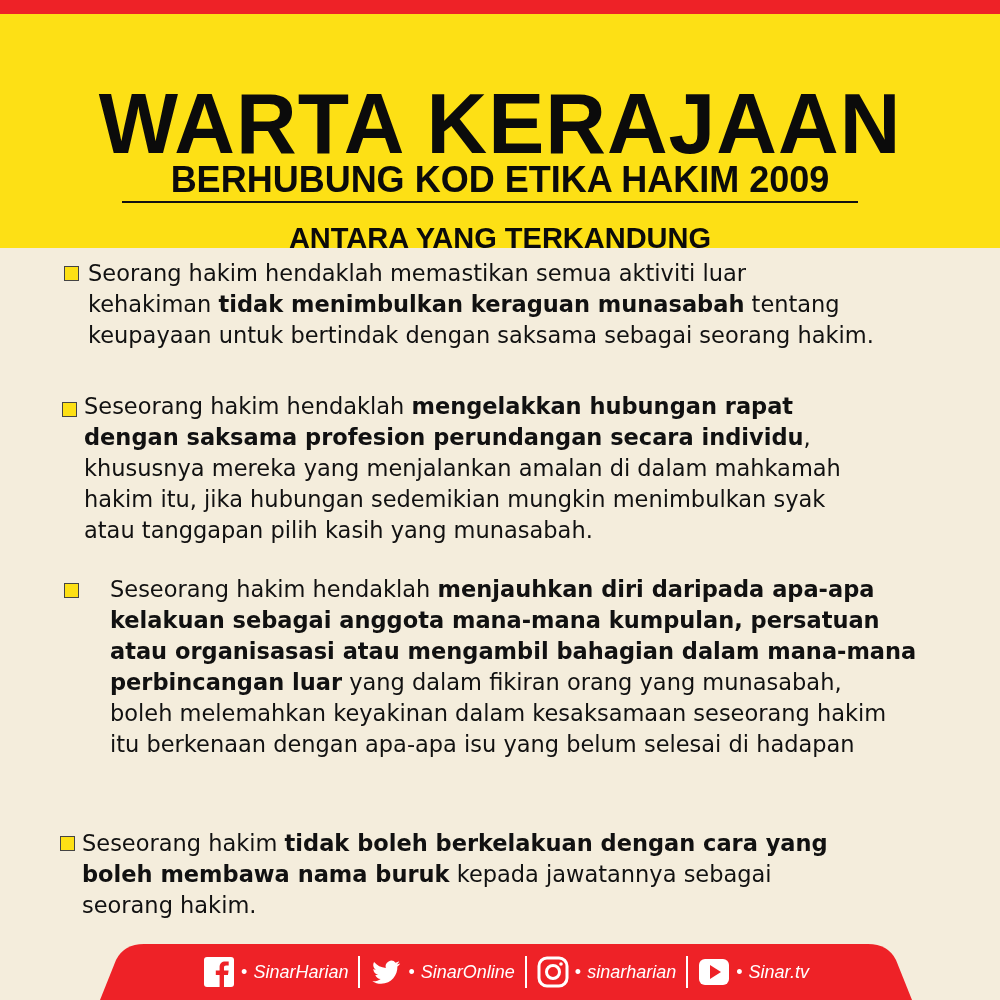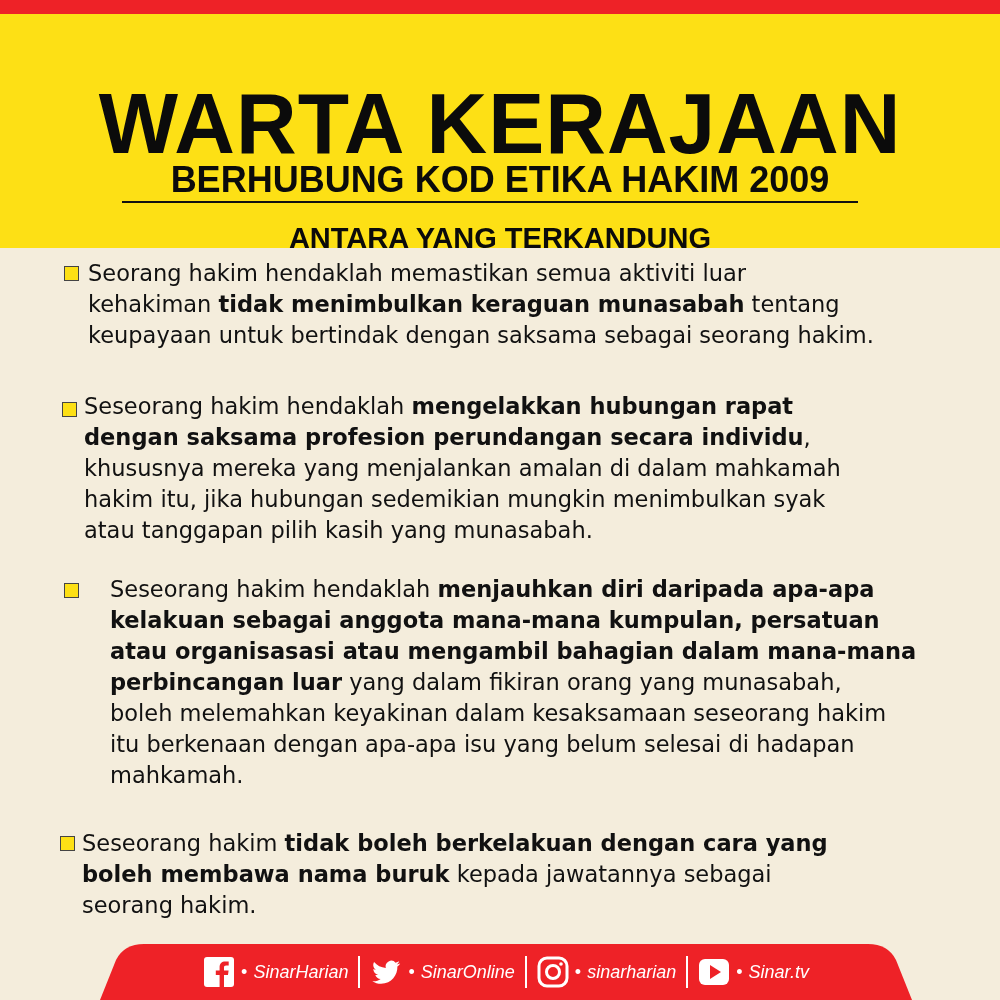--- a/index.html
+++ b/index.html
@@ -137,21 +137,20 @@
   </div>
 
 <div class="bullet" style="left:64px; top:583px;"></div>
 <div class="item" id="item2" style="left:88px; top:574px;margin-left:22px;">
     <div><span>Seseorang hakim hendaklah </span><b>menjauhkan diri daripada apa-apa</b></div>
     <div><b>kelakuan sebagai anggota mana-mana kumpulan, persatuan</b></div>
     <div><b>atau organisasasi atau mengambil bahagian dalam mana-mana</b></div>
     <div><b>perbincangan luar</b><span> yang dalam fikiran orang yang munasabah,</span></div>
     <div><span>boleh melemahkan keyakinan dalam kesaksamaan seseorang hakim</span></div>
     <div><span>itu berkenaan dengan apa-apa isu yang belum selesai di hadapan</span></div>
-    <div><span>mahkamah.</span></div>
   </div>
 
 <div class="bullet" style="left:60px; top:836px;"></div>
 <div class="item" id="item3" style="left:82px; top:828px;">
     <div><span>Seseorang hakim </span><b>tidak boleh berkelakuan dengan cara yang</b></div>
     <div><b>boleh membawa nama buruk</b><span> kepada jawatannya sebagai</span></div>
     <div><span>seorang hakim.</span></div>
   </div>
 
 <div class="footer">

